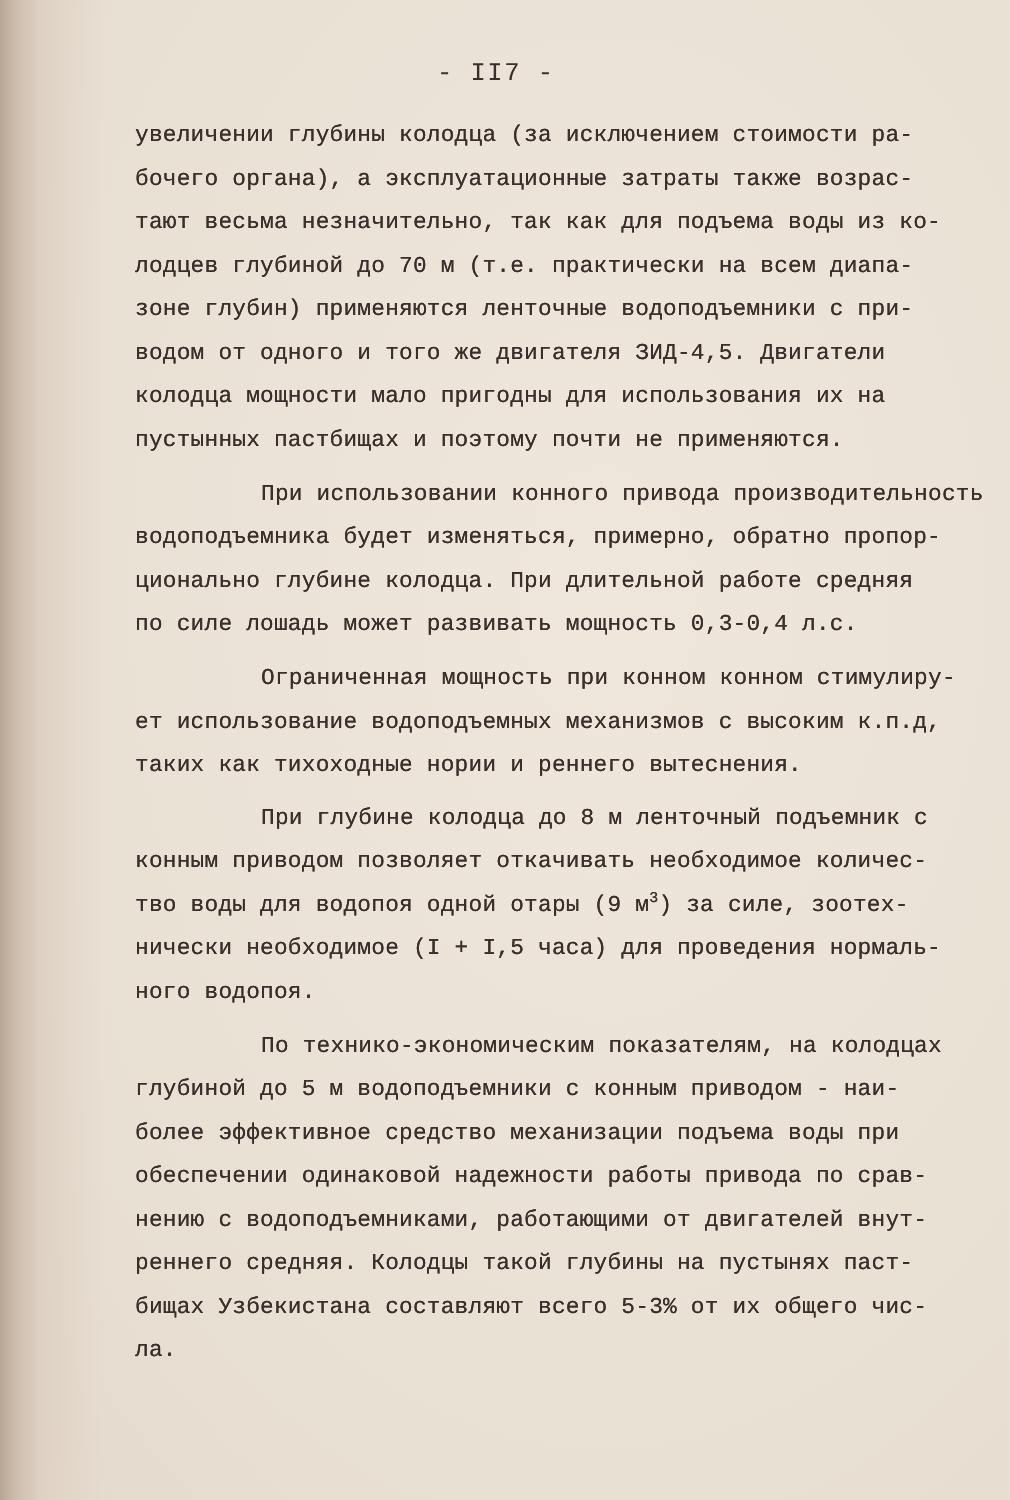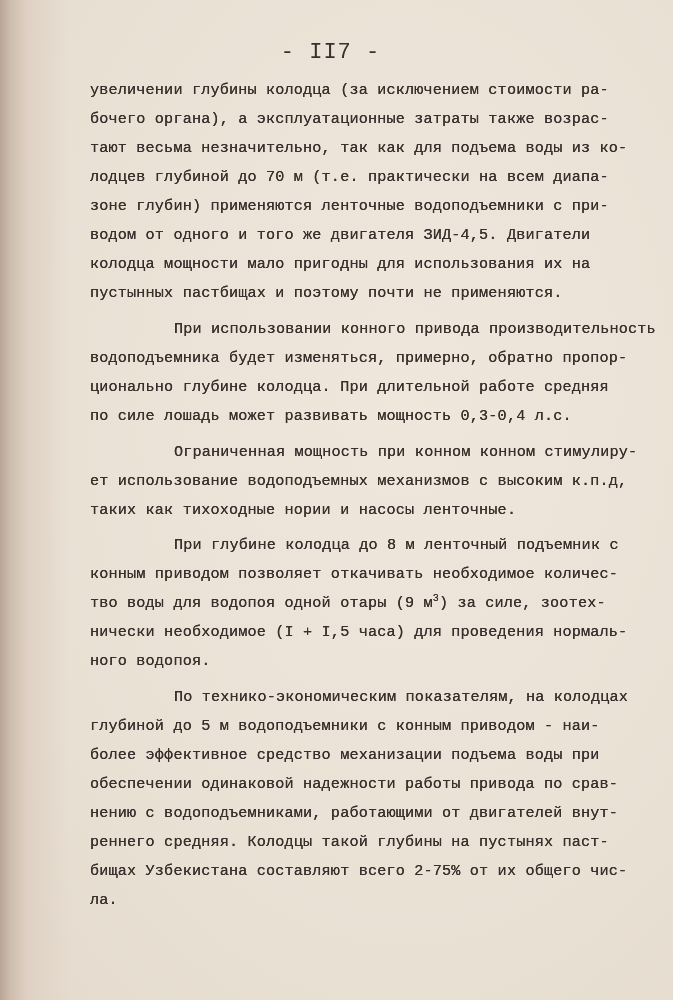--- a/index.html
+++ b/index.html
@@ -24,21 +24,21 @@
       top: 0;
       width: 673px;
       height: 1000px;
     }
     .page-number {
       position: absolute;
       left: 0;
       width: 661px;
       top: 40px;
       text-align: center;
-      font-size: 22px;
+      font-size: 17px;
       letter-spacing: 1px;
     }
     .line {
       position: absolute;
       left: 90px;
       white-space: pre;
       font-size: 15.2px;
       letter-spacing: 0.15px;
       line-height: 20px;
       text-shadow: 0 0 0.4px #3a2f2c;
@@ -74,35 +74,35 @@
   <div>
     <div class="line indent" style="top:319px">При использовании конного привода производительность</div>
     <div class="line" style="top:348px">водоподъемника будет изменяться, примерно, обратно пропор-</div>
     <div class="line" style="top:377px">ционально глубине колодца. При длительной работе средняя</div>
     <div class="line" style="top:406px">по силе лошадь может развивать мощность 0,3-0,4 л.с.</div>
   </div>
 
   <div>
     <div class="line indent" style="top:442px">Ограниченная мощность при конном конном стимулиру-</div>
     <div class="line" style="top:471px">ет использование водоподъемных механизмов с высоким к.п.д,</div>
-    <div class="line" style="top:500px">таких как тихоходные нории и насосы ленточные.</div>
+    <div class="line" style="top:500px">таких как тихоходные нории и реннего вытеснения.</div>
   </div>
 
   <div>
     <div class="line indent" style="top:535px">При глубине колодца до 8 м ленточный подъемник с</div>
     <div class="line" style="top:564px">конным приводом позволяет откачивать необходимое количес-</div>
     <div class="line" style="top:593px"><span>тво воды для водопоя одной отары (9 м</span><sup>3</sup><span>) за силе, зоотех-</span></div>
     <div class="line" style="top:622px">нически необходимое (I + I,5 часа) для проведения нормаль-</div>
     <div class="line" style="top:651px">ного водопоя.</div>
   </div>
 
   <div>
     <div class="line indent" style="top:687px">По технико-экономическим показателям, на колодцах</div>
     <div class="line" style="top:716px">глубиной до 5 м водоподъемники с конным приводом - наи-</div>
     <div class="line" style="top:745px">более эффективное средство механизации подъема воды при</div>
     <div class="line" style="top:774px">обеспечении одинаковой надежности работы привода по срав-</div>
     <div class="line" style="top:803px">нению с водоподъемниками, работающими от двигателей внут-</div>
     <div class="line" style="top:832px">реннего средняя. Колодцы такой глубины на пустынях паст-</div>
-    <div class="line" style="top:861px">бищах Узбекистана составляют всего 2-75% от их общего чис-</div>
+    <div class="line" style="top:861px">бищах Узбекистана составляют всего 5-3% от их общего чис-</div>
     <div class="line" style="top:890px">ла.</div>
   </div>
 
 </div>
 
 </body></html>

